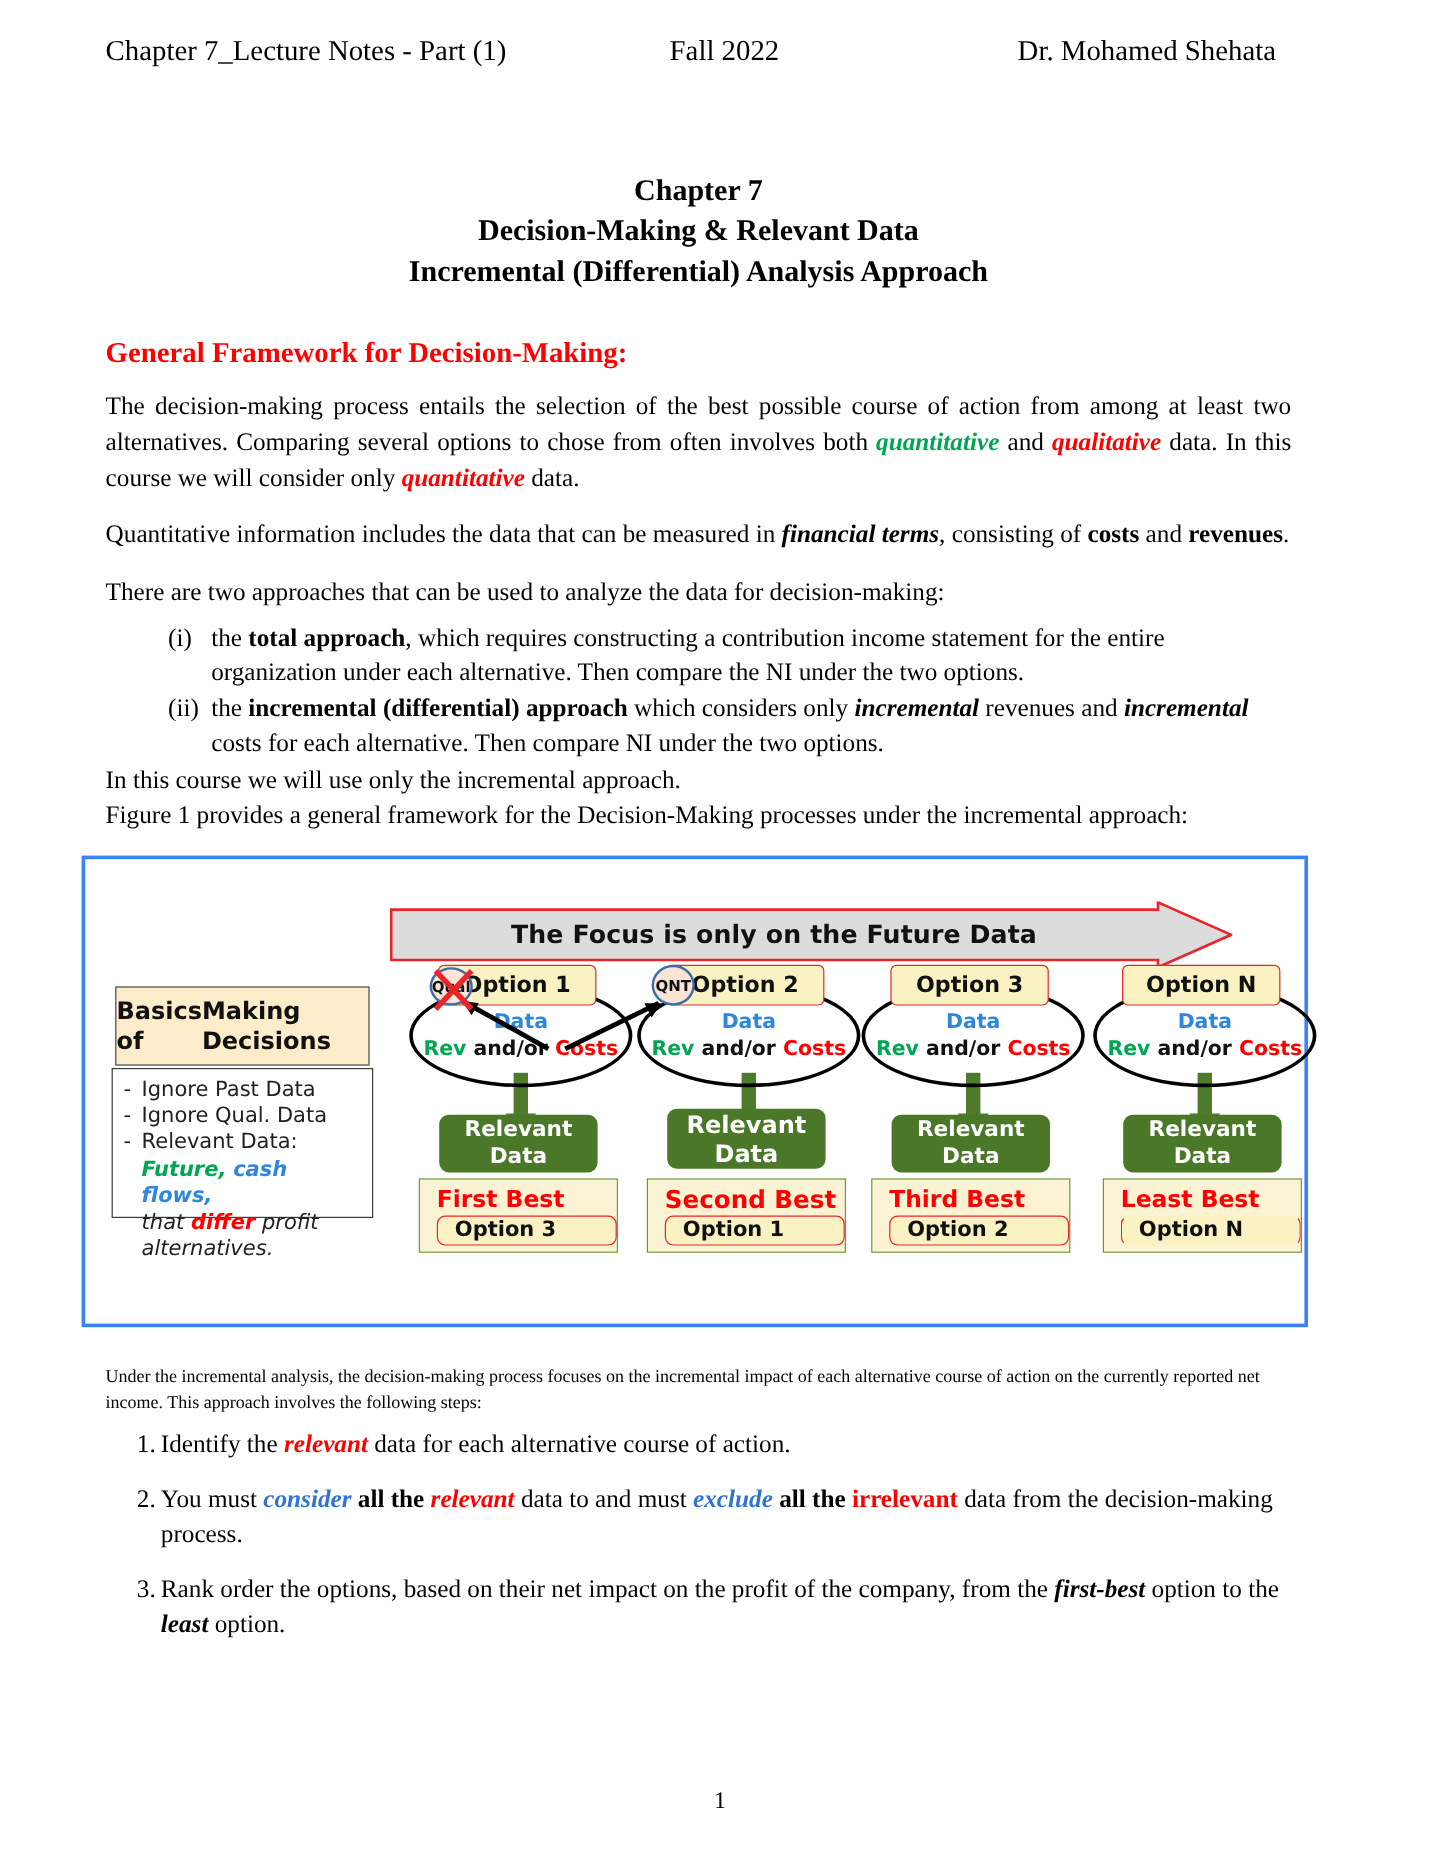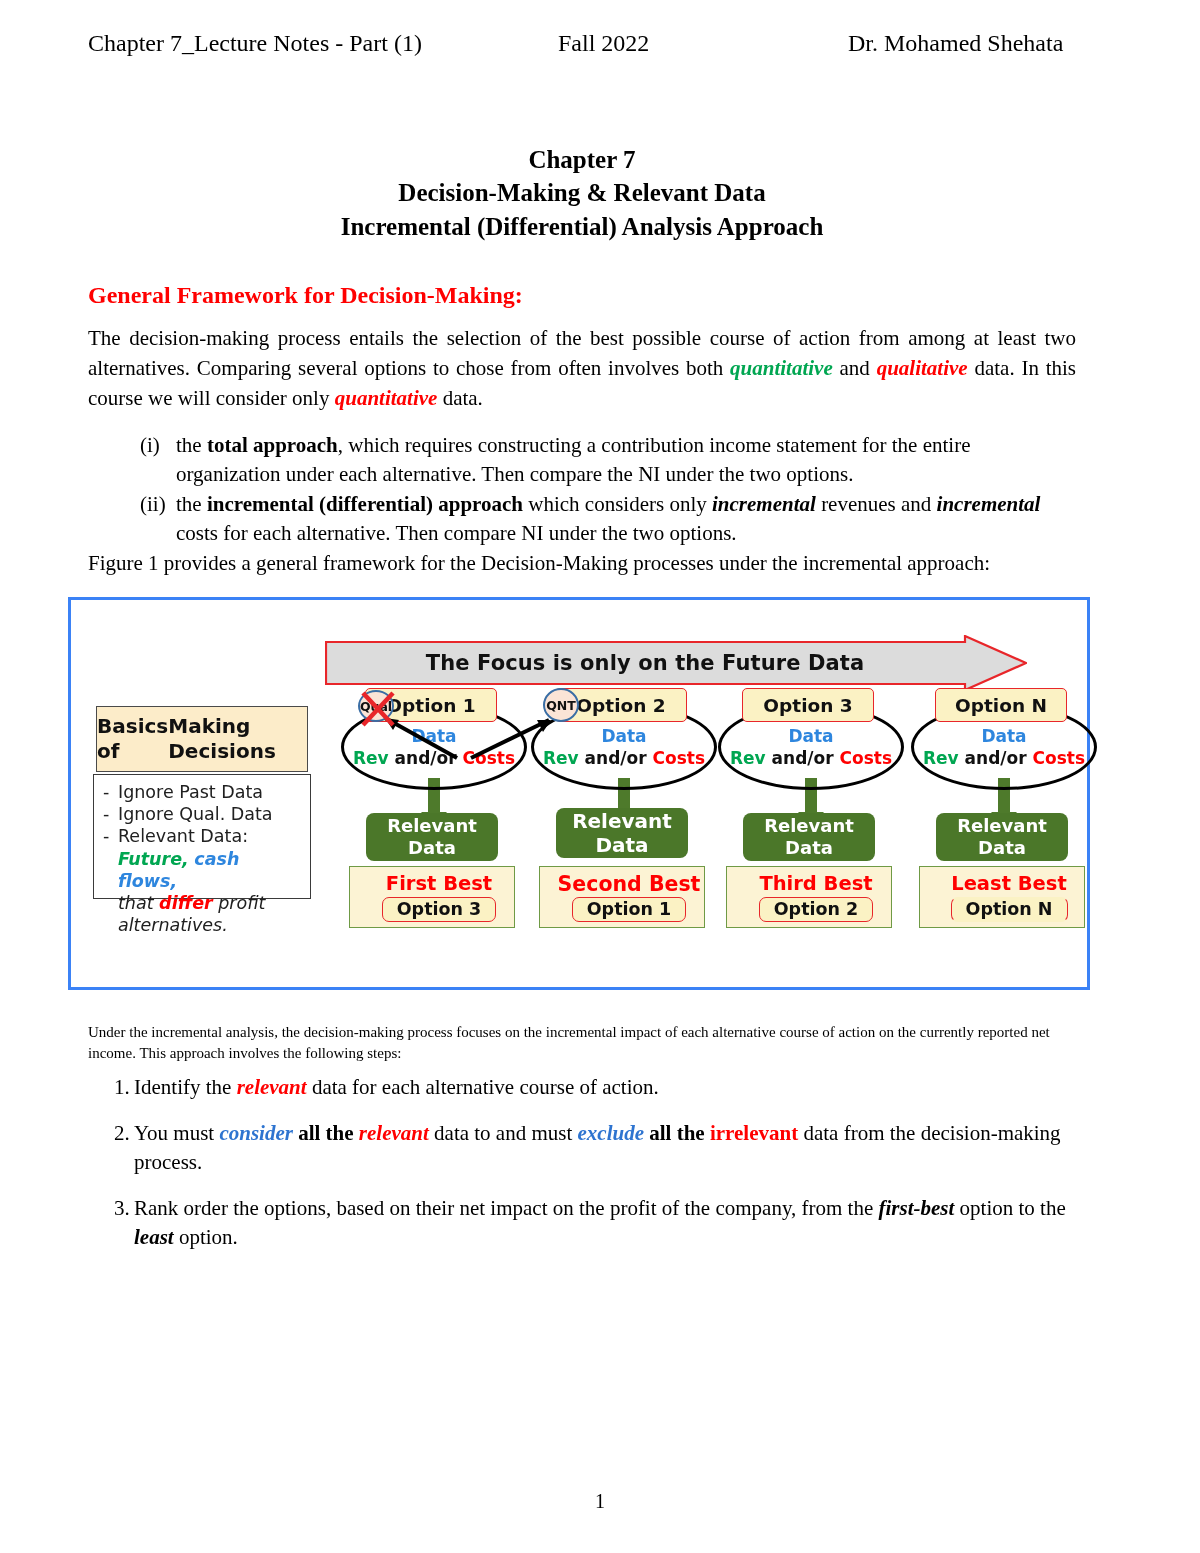--- a/index.html
+++ b/index.html
@@ -268,21 +268,20 @@
     position: absolute;
     top: 266px;
     left: 10px;
     width: 166px;
     height: 62px;
     background: #FCF3D4;
     border: 1.6px solid #6F9A45;
     box-sizing: border-box;
     display: flex;
     flex-direction: column;
-    align-items: center;
     justify-content: center;
     padding-top: 2px;
     padding-left: 14px;
   }
   .rank-label {
     color: #FF0000;
     font-weight: bold;
     font-size: 19.5px;
     line-height: 1;
     margin-bottom: 3px;
@@ -360,32 +359,35 @@
     <div class="title-block">
       <div>Chapter 7</div>
       <div>Decision-Making &amp; Relevant Data</div>
       <div>Incremental (Differential) Analysis Approach</div>
     </div>
 
     <h2 class="sec">General Framework for Decision-Making:</h2>
 
     <p class="body"><span>The decision-making process entails the selection of the best possible course of action from among at least two alternatives. Comparing several options to chose from often involves both </span><span class="grn">quantitative</span><span> and </span><span class="red-i">qualitative</span><span> data. In this course we will consider only </span><span class="red-i">quantitative</span><span> data.</span></p>
 
-
+    <p class="body"><span>Quantitative information includes the data that can be measured in </span><span class="bi">financial terms</span><span>, consisting of </span><span class="b">costs</span><span> and </span><span class="b">revenues</span><span>.</span></p>
+
+    <p class="body tight">There are two approaches that can be used to analyze the data for decision-making:</p>
 
     <div class="roman-list">
       <div class="roman-item">
         <div class="roman-mark">(i)</div>
         <div class="roman-text"><span>the </span><span class="b">total approach</span><span>, which requires constructing a contribution income statement for the entire organization under each alternative. Then compare the NI under the two options.</span></div>
       </div>
       <div class="roman-item">
         <div class="roman-mark">(ii)</div>
         <div class="roman-text"><span>the </span><span class="b">incremental (differential) approach</span><span> which considers only </span><span class="bi">incremental</span><span> revenues and </span><span class="bi">incremental</span><span> costs for each alternative. Then compare NI under the two options.</span></div>
       </div>
     </div>
+    <div class="after-list">In this course we will use only the incremental approach.</div>
 
     <p class="body fig-intro">Figure 1 provides a general framework for the Decision-Making processes under the incremental approach:</p>
 
     <div class="figure">
 
       <svg class="banner" viewBox="0 0 702 56" preserveAspectRatio="none">
         <polygon points="1,7 640,7 640,1 701,28 640,55 640,49 1,49" fill="#DCDCDC" stroke="#E8262A" stroke-width="2.2"></polygon>
       </svg>
       <div class="banner-label">The Focus is only on the Future Data</div>
 

